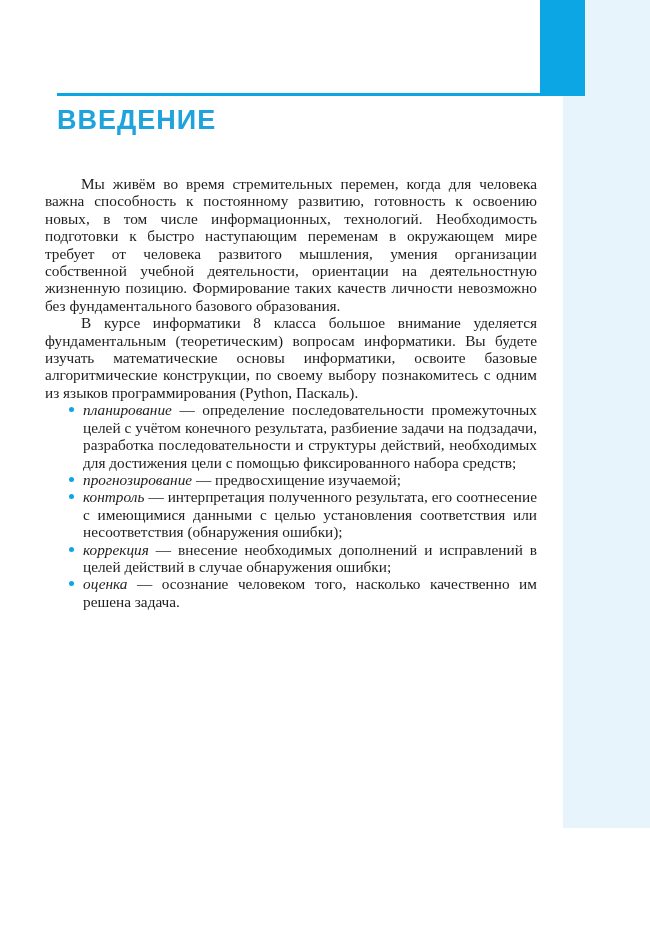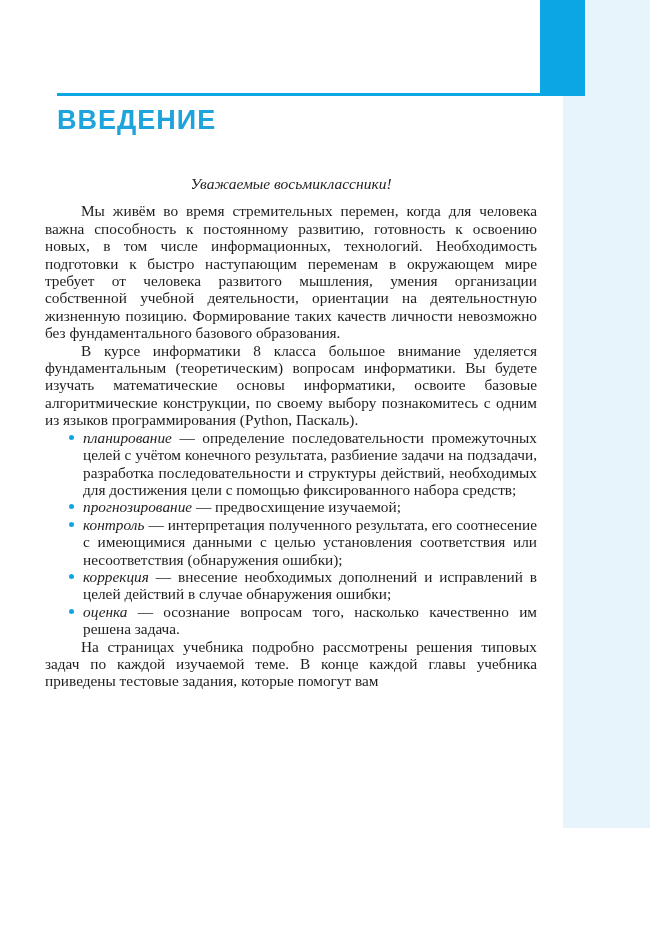--- a/index.html
+++ b/index.html
@@ -46,44 +46,42 @@
 <div class="page">
 
   <div class="band-main"></div>
   <div class="band-top"></div>
   <div class="block-top"></div>
   <div class="rule-top"></div>
 
   <h1 class="title">ВВЕДЕНИЕ</h1>
 
   <div class="content">
-    <p class="greeting">Уважаемые восьмиклассники!</p>
 
     <p class="para">Мы живём во время стремительных перемен, когда для человека важна способность к постоянному развитию, готовность к освоению новых, в том числе информационных, технологий. Необходимость подготовки к быстро наступающим переменам в окружающем мире требует от человека развитого мышления, умения организации собственной учебной деятельности, ориентации на деятельностную жизненную позицию. Формирование таких качеств личности невозможно без фундаментального базового образования.</p>
     <p class="para">В курсе информатики 8 класса большое внимание уделяется фундаментальным (теоретическим) вопросам информатики. Вы будете изучать математические основы информатики, освоите базовые алгоритмические конструкции, по своему выбору познакомитесь с одним из языков программирования (Python, Паскаль).</p>
 
     <ul class="stages">
       <li>
         <span class="bullet"></span><span class="term">планирование</span><span> — определение последовательности промежуточных целей с учётом конечного результата, разбиение задачи на подзадачи, разработка последовательности и структуры действий, необходимых для достижения цели с помощью фиксированного набора средств;</span>
       </li>
       <li>
         <span class="bullet"></span><span class="term">прогнозирование</span><span> — предвосхищение изучаемой;</span>
       </li>
       <li>
         <span class="bullet"></span><span class="term">контроль</span><span> — интерпретация полученного результата, его соотнесение с имеющимися данными с целью установления соответствия или несоответствия (обнаружения ошибки);</span>
       </li>
       <li>
         <span class="bullet"></span><span class="term">коррекция</span><span> — внесение необходимых дополнений и исправлений в целей действий в случае обнаружения ошибки;</span>
       </li>
       <li>
-        <span class="bullet"></span><span class="term">оценка</span><span> — осознание вопросам того, насколько качественно им решена задача.</span>
+        <span class="bullet"></span><span class="term">оценка</span><span> — осознание человеком того, насколько качественно им решена задача.</span>
       </li>
     </ul>
 
-    <p class="para">На страницах учебника подробно рассмотрены решения типовых задач по каждой изучаемой теме. В конце каждой главы учебника приведены тестовые задания, которые помогут вам</p>
   </div>
 
   <div class="rule-bottom"></div>
   <div class="block-bottom">
     <span class="page-num">3</span>
   </div>
 
 </div>
 
 </body></html>

